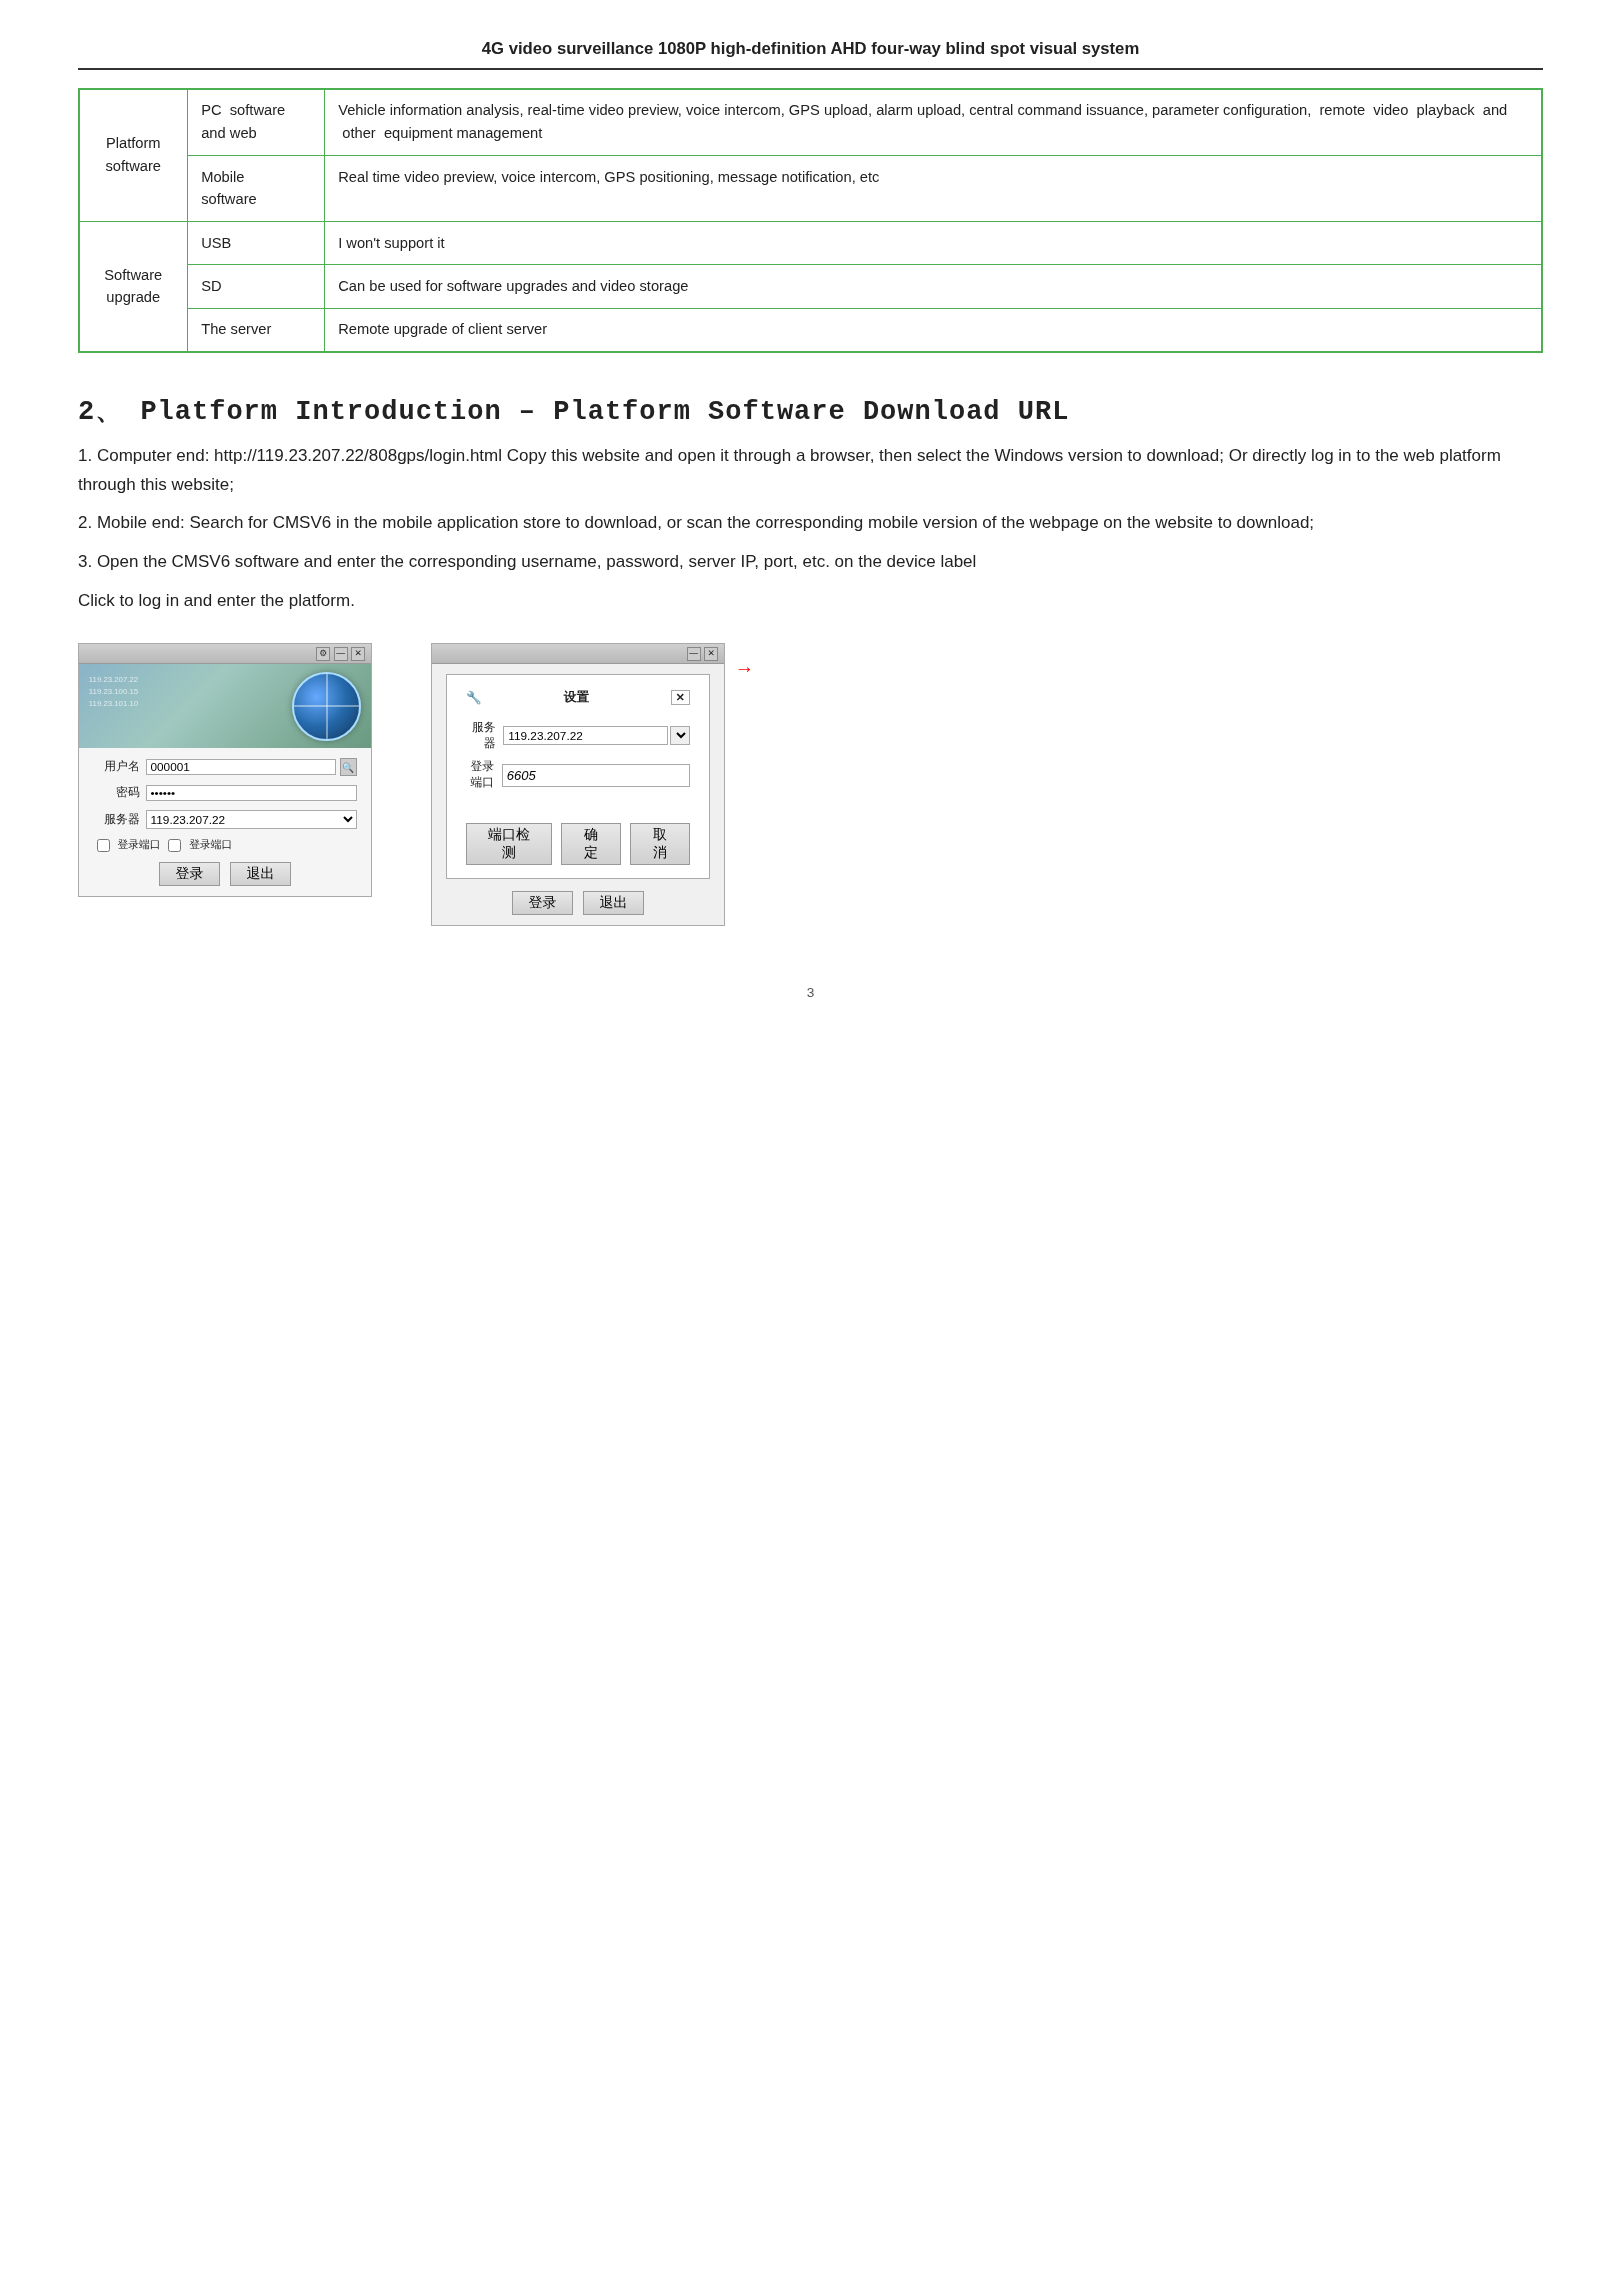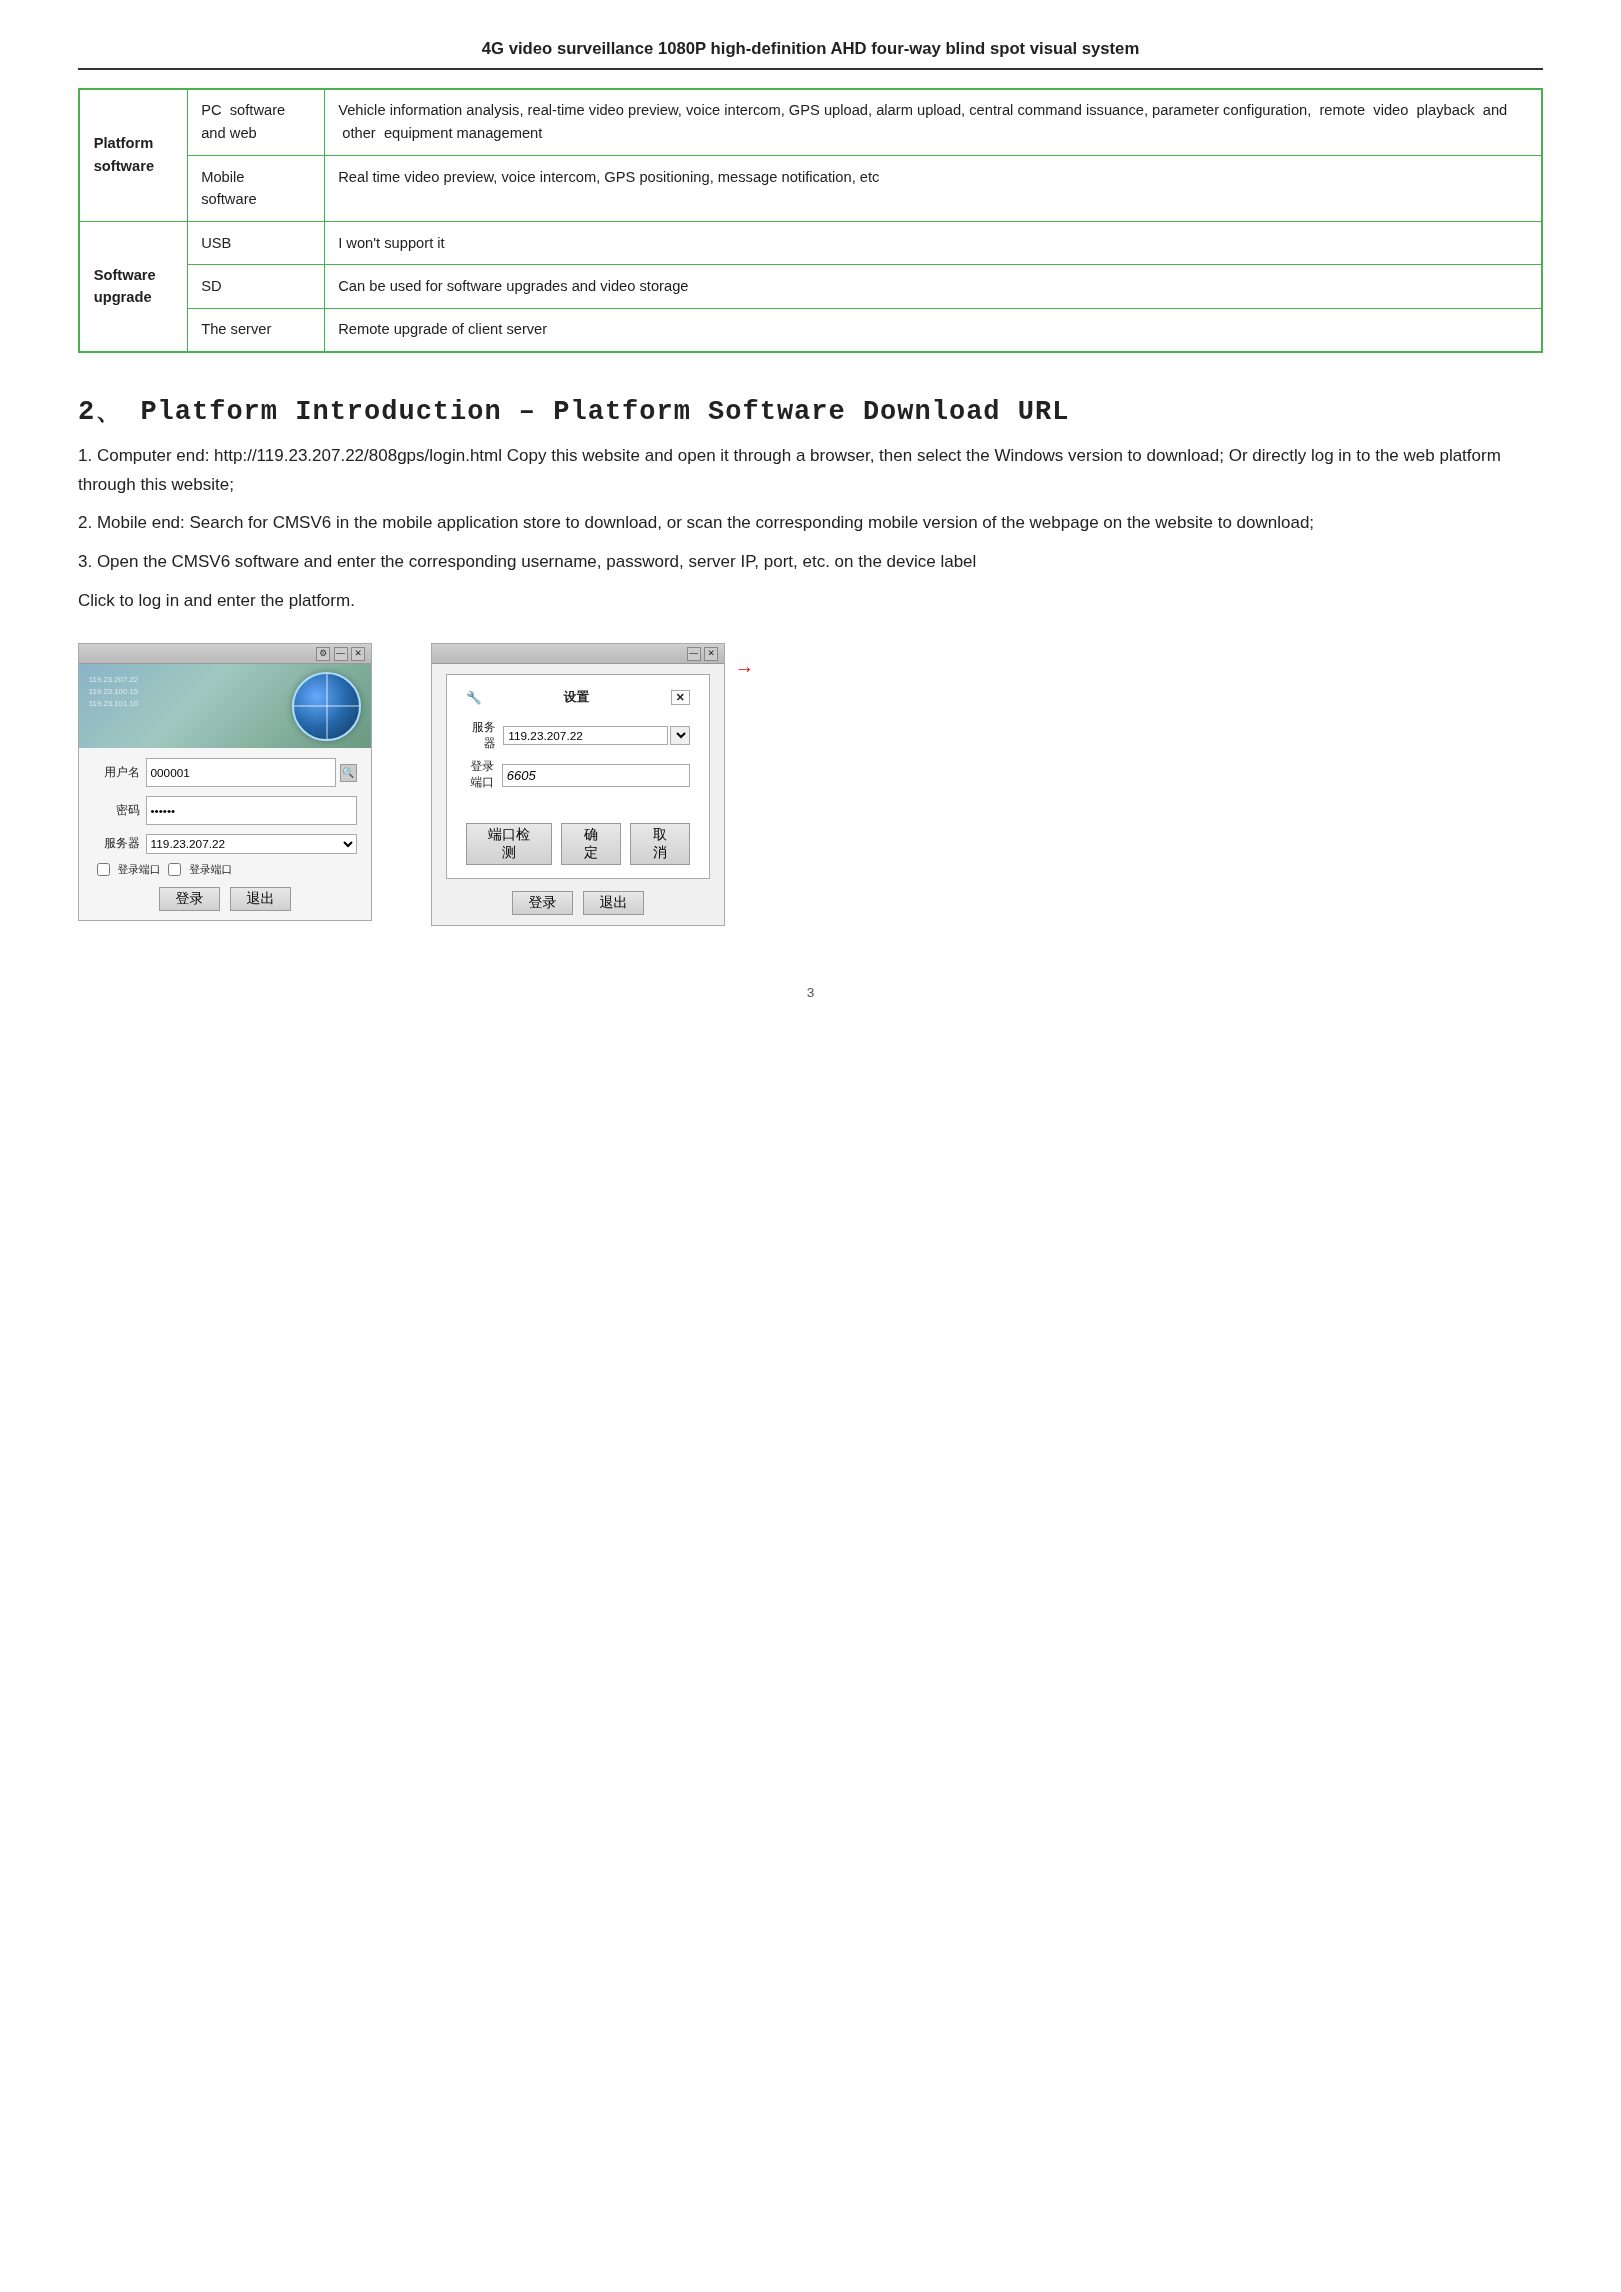--- a/index.html
+++ b/index.html
@@ -29,21 +29,22 @@
     }
     .main-table td, .main-table th {
       border: 1px solid #4caf50;
       padding: 9.8px 13.7px;
       vertical-align: middle;
       font-size: 14.7px;
       line-height: 1.55;
     }
     .main-table .cell-category {
       width: 108px;
-      font-weight: bold;
+      font-weight: normal;
+      text-align: center;
       vertical-align: middle;
     }
     .main-table .cell-sub {
       width: 137px;
       vertical-align: middle;
     }
     .main-table .cell-desc {
       vertical-align: top;
     }
     
@@ -130,21 +131,21 @@
       text-align: right;
       margin-right: 5.9px;
       font-size: 11.8px;
     }
     .form-row input[type=text], .form-row input[type=password] {
       flex: 1;
       border: 1px solid #aaa;
       padding: 2px 3.9px;
       font-size: 11.8px;
       background: white;
-      height: 29px;
+      height: 16px;
     }
     .form-row select {
       flex: 1;
       font-size: 11.8px;
       height: 19.6px;
       border: 1px solid #aaa;
       background: white;
     }
     .form-row .search-btn {
       width: 17.6px; height: 17.6px; margin-left: 3.9px;

